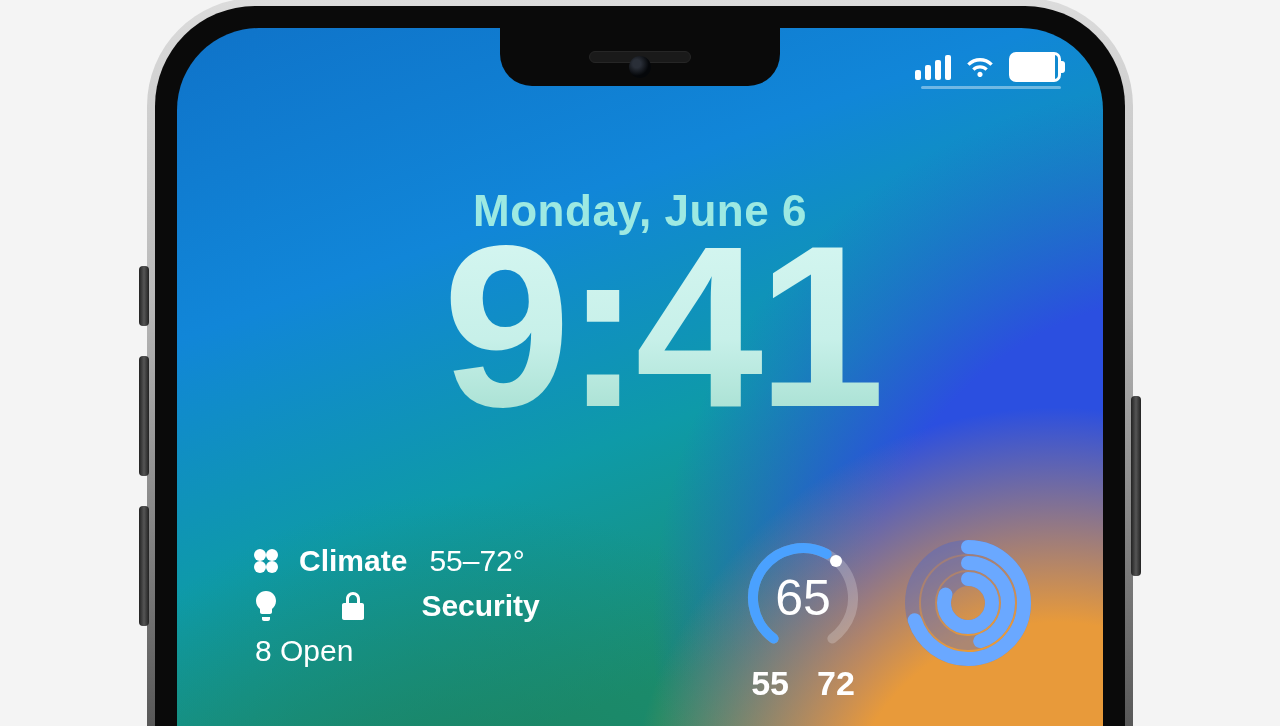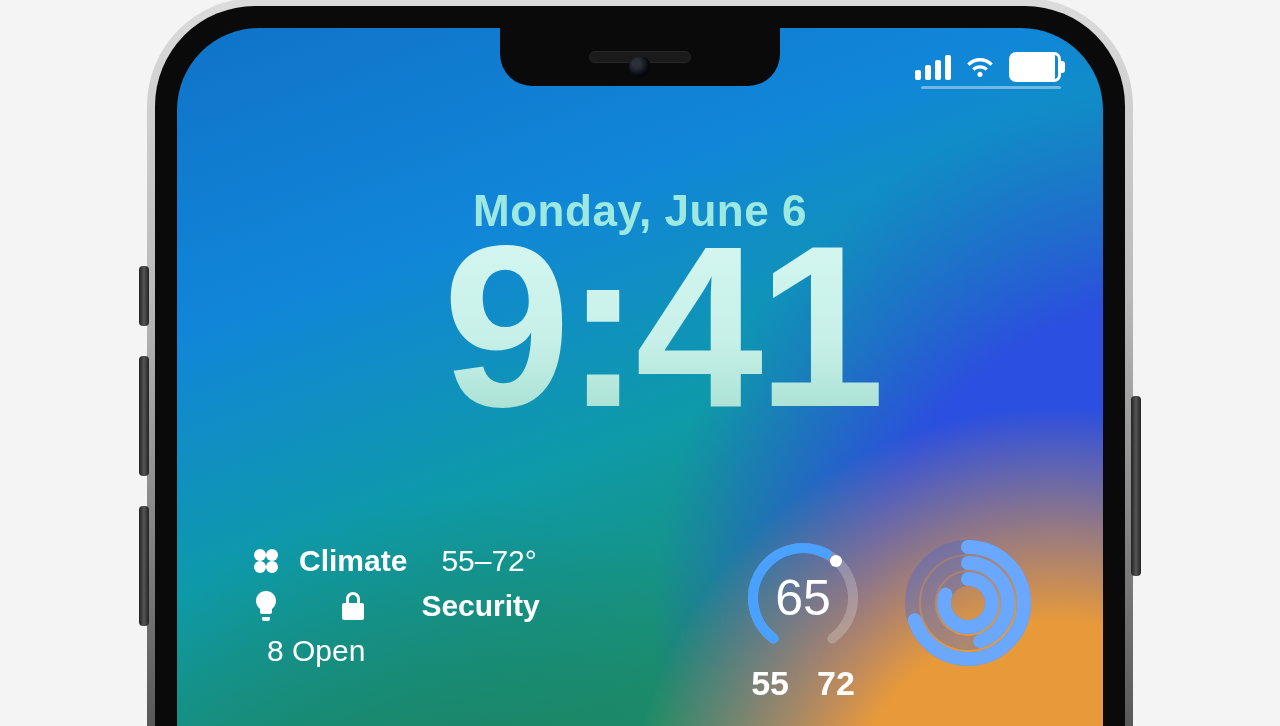--- a/index.html
+++ b/index.html
@@ -82,21 +82,21 @@
     background:linear-gradient(180deg,#d7f7f2 0%,#c7f0e9 55%,#9fdccc 100%);
     -webkit-background-clip:text;background-clip:text;color:transparent;padding-left:42px;
   }
 
   .widgets{
     position:absolute;left:70px;right:70px;top:510px;
     display:flex;align-items:flex-start;gap:40px;color:#fff;
   }
   .home-list{font-size:30px;font-weight:600;line-height:1.5;display:grid;grid-template-columns:38px auto auto;column-gap:14px;align-items:center;}
   .home-list .lbl{text-align:left;}
-  .home-list .val{font-weight:500;margin-left:20px;white-space:nowrap;}
+  .home-list .val{font-weight:500;margin-left:8px;white-space:nowrap;}
   .home-list .ic{justify-self:center;}
   .home-list .ic svg{display:block;}
 
   .weather{display:flex;flex-direction:column;align-items:center;margin-left:auto;}
   .weather-ring{position:relative;width:120px;height:120px;}
   .weather-ring svg{position:absolute;inset:0;}
   .weather-ring .t{position:absolute;inset:0;display:flex;align-items:center;justify-content:center;font-size:50px;font-weight:400;color:#fff;}
   .weather .range{display:flex;gap:28px;margin-top:6px;font-size:34px;font-weight:600;}
 
   .activity{position:relative;width:130px;height:130px;}

